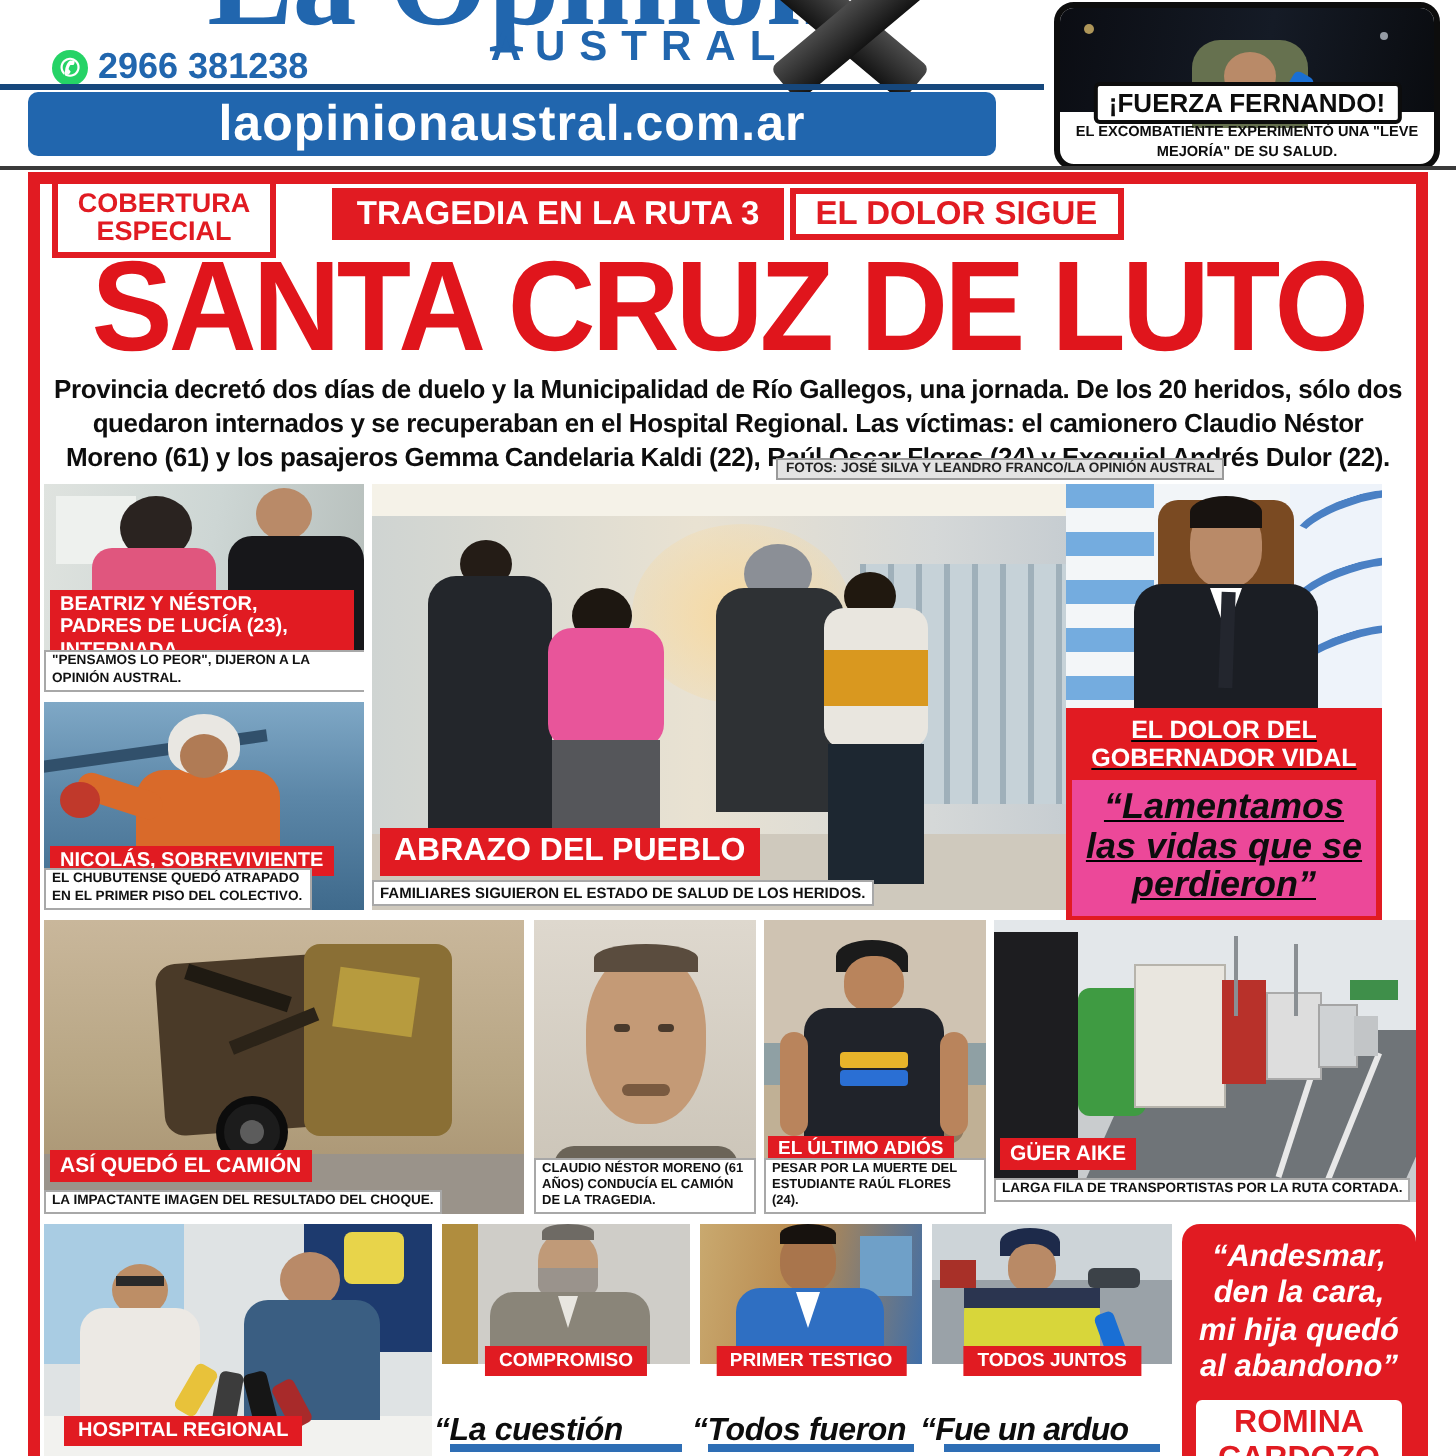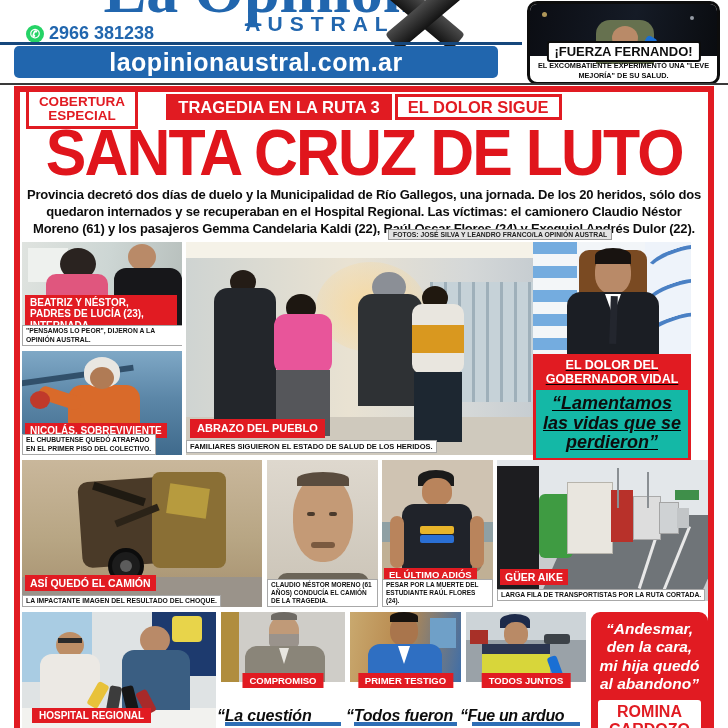--- a/index.html
+++ b/index.html
@@ -52,21 +52,21 @@
           color:#222;font-size:6.8px;font-weight:bold;padding:1px 4px;z-index:6;}
   
   .ph{position:absolute;overflow:hidden;}
   .tbar{position:absolute;background:#e11b22;color:#fff;font-weight:900;line-height:1.15;
         padding:2px 5px;z-index:3;}
   .cbar{position:absolute;background:#fff;border:1px solid #a8a8a8;color:#111;font-weight:bold;
         line-height:1.25;padding:1px 3px;z-index:3;}
   .redcol{position:absolute;left:533px;top:242px;width:158px;text-decoration:underline;}
   .gov-bar{background:#e11b22;color:#fff;font-weight:900;font-size:12.5px;text-align:center;
            line-height:1.15;padding:4px 2px 3px;}
-  .gov-quote{background:#14b8a6;border:3px solid #e11b22;border-top:none;color:#0d0d0d;
+  .gov-quote{background:#ec4899;border:3px solid #e11b22;border-top:none;color:#0d0d0d;
              font-weight:900;font-style:italic;font-size:18px;line-height:1.1;text-align:center;
              padding:4px 2px 5px;}
   .badge3{position:absolute;background:#e11b22;color:#fff;font-weight:900;font-size:9.5px;
           padding:2px 7px;z-index:3;white-space:nowrap;}
   .mini-quote{position:absolute;text-align:left;color:#0d0d0d;font-weight:bold;font-style:italic;
               font-size:16px;letter-spacing:-0.2px;line-height:1.25;z-index:3;margin-top:16px;}
   .blue-rule{position:absolute;height:4px;background:#2e6eb5;z-index:3;}
   .and-box{position:absolute;left:591px;top:612px;width:117px;height:130px;background:#e11b22;
            border-radius:9px;text-align:center;overflow:hidden;}
   .and-quote{color:#fff;font-weight:900;font-style:italic;font-size:15.5px;line-height:1.18;
@@ -156,21 +156,21 @@
     <i class="s" style="left:44px;top:28px;width:26px;height:24px;border-radius:50%;background:#241c16"></i>
     <i class="s" style="left:28px;top:46px;width:62px;height:140px;border-radius:14px 14px 0 0;background:#23262b"></i>
     <i class="s" style="left:100px;top:52px;width:30px;height:28px;border-radius:50%;background:#1d1711"></i>
     <i class="s" style="left:88px;top:72px;width:58px;height:60px;border-radius:12px;background:#e8559a"></i>
     <i class="s" style="left:90px;top:128px;width:54px;height:66px;background:#55565a"></i>
     <i class="s" style="left:186px;top:30px;width:34px;height:30px;border-radius:50%;background:#8b8f96"></i>
     <i class="s" style="left:172px;top:52px;width:64px;height:112px;border-radius:14px 14px 0 0;background:#2e3134"></i>
     <i class="s" style="left:236px;top:44px;width:26px;height:24px;border-radius:50%;background:#20180f"></i>
     <i class="s" style="left:226px;top:62px;width:52px;height:70px;border-radius:10px;background:linear-gradient(180deg,#e9e6df 0 30%,#d9981f 30% 70%,#e9e6df 70%)"></i>
     <i class="s" style="left:228px;top:130px;width:48px;height:70px;background:#1d2731"></i>
-    <div class="tbar" style="left:4px;bottom:17px;font-size:11px;padding:3px 7px">ABRAZO DEL PUEBLO</div>
+    <div class="tbar" style="left:4px;bottom:17px;font-size:16px;padding:3px 7px">ABRAZO DEL PUEBLO</div>
     <div class="cbar" style="left:0;bottom:2px;font-size:7.5px">FAMILIARES SIGUIERON EL ESTADO DE SALUD DE LOS HERIDOS.</div>
   </div>
 
   <div class="redcol">
     <div class="ph" style="position:relative;width:158px;height:112px;background:#f2f5f8">
       <i class="s" style="left:0;top:0;width:44px;height:112px;background:repeating-linear-gradient(180deg,#74acdf 0 12px,#f3f6f8 12px 24px)"></i>
       <i class="s" style="left:112px;top:0;width:46px;height:112px;background:#eef3fa"></i>
       <i class="s" style="left:112px;top:6px;width:60px;height:18px;border-radius:50%;border:4px solid #4a80c4;border-color:#4a80c4 transparent transparent transparent;transform:rotate(-18deg)"></i>
       <i class="s" style="left:110px;top:40px;width:62px;height:18px;border-radius:50%;border:4px solid #4a80c4;border-color:#4a80c4 transparent transparent transparent;transform:rotate(-18deg)"></i>
       <i class="s" style="left:108px;top:74px;width:64px;height:18px;border-radius:50%;border:4px solid #4a80c4;border-color:#4a80c4 transparent transparent transparent;transform:rotate(-18deg)"></i>

